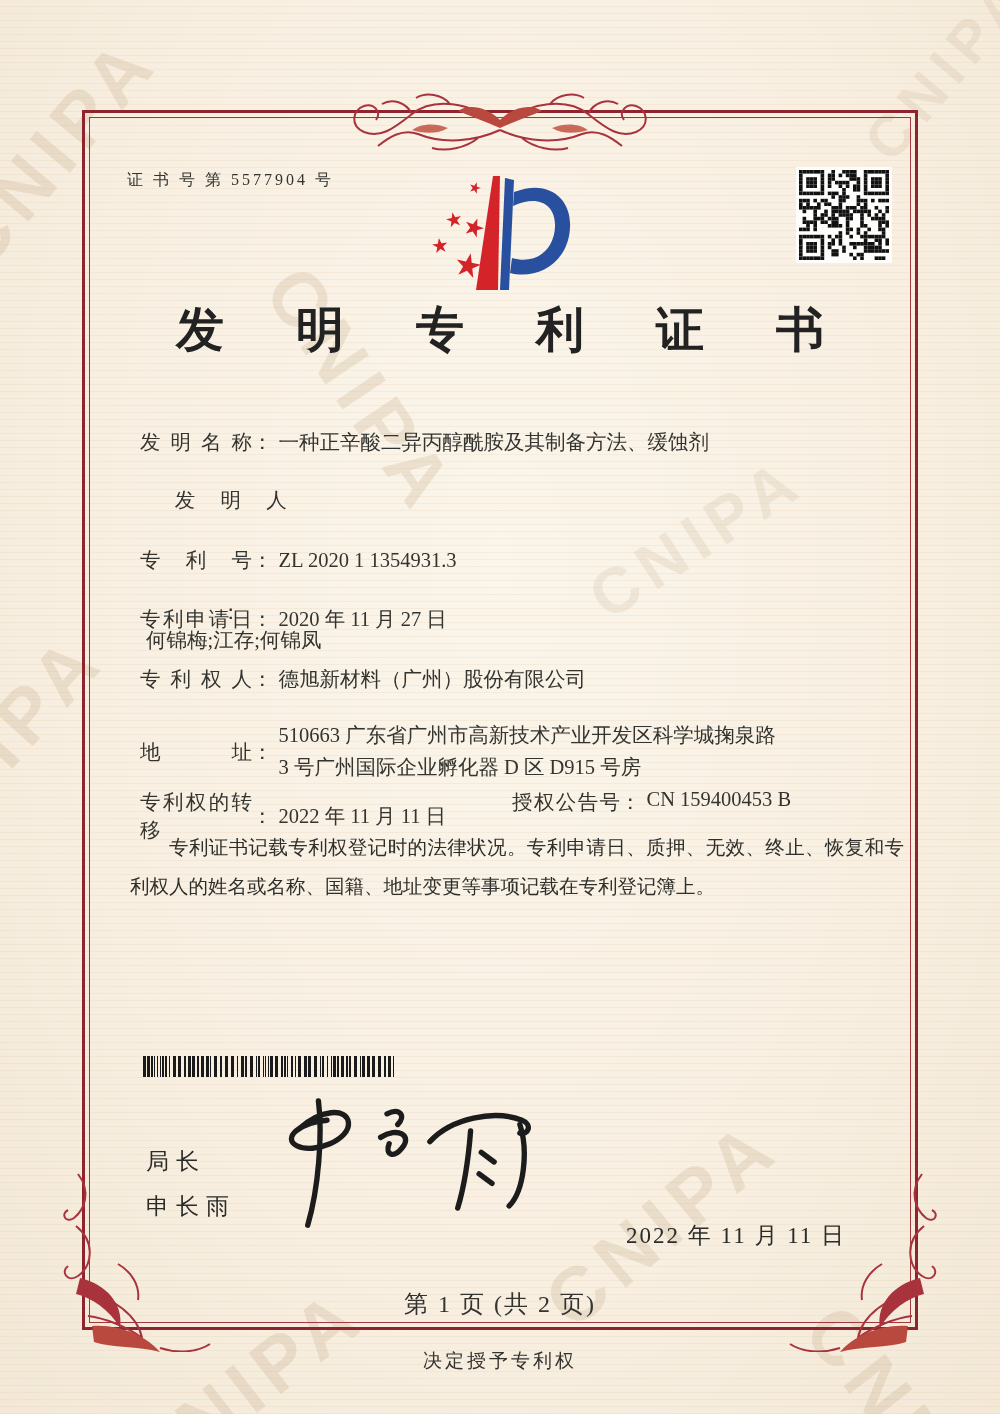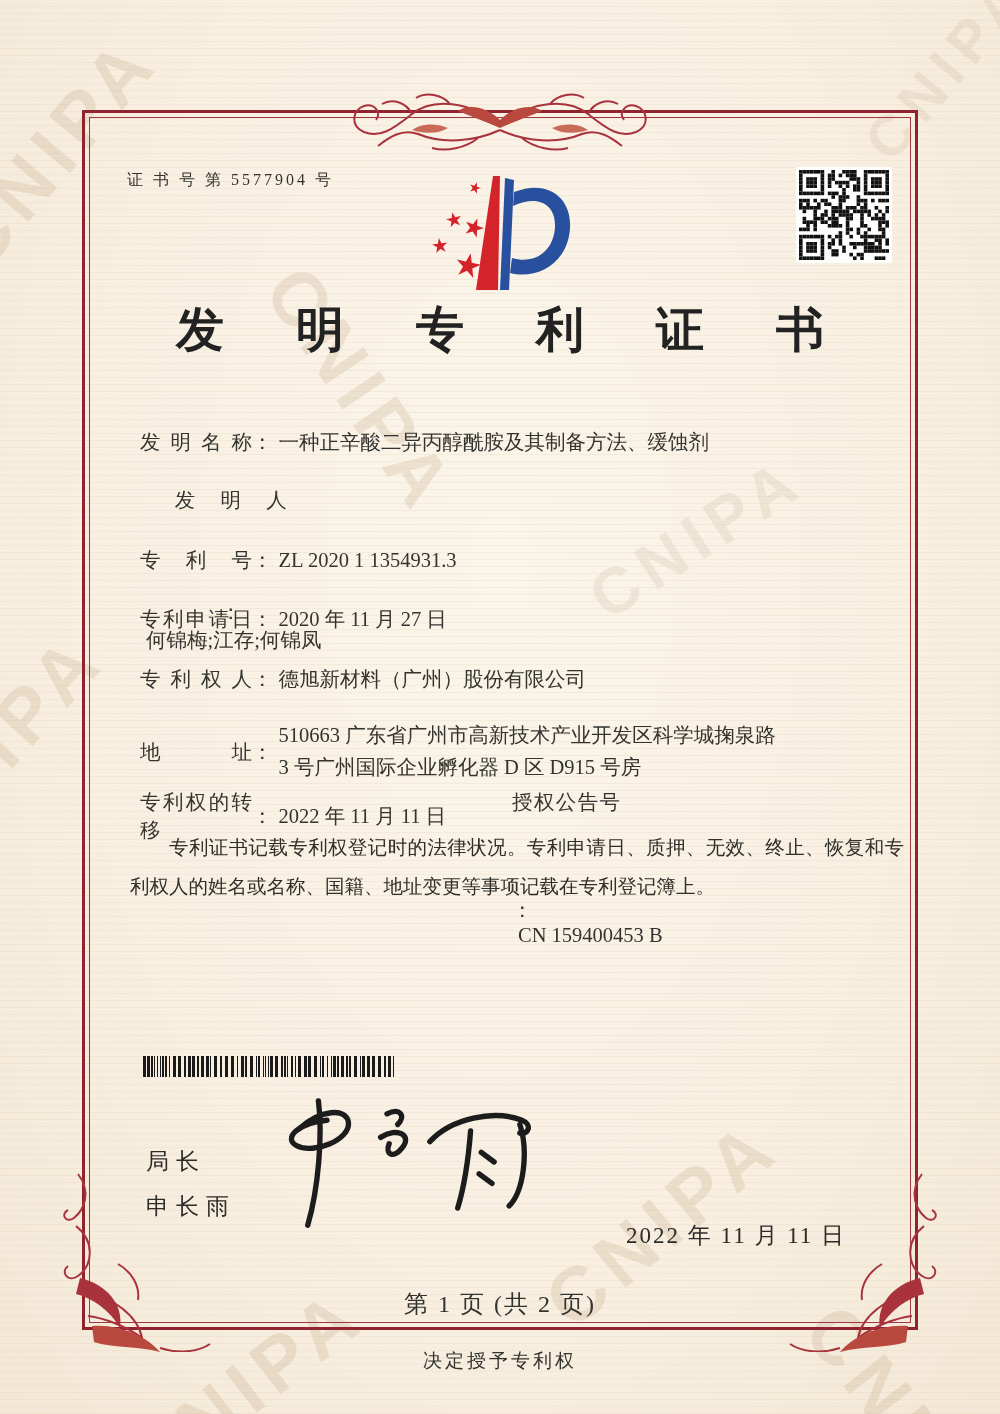--- a/index.html
+++ b/index.html
@@ -55,21 +55,21 @@
   }
   .fields{position:absolute;left:140px;top:420px;width:740px;font-size:20.5px;color:#33332f;}
   .frow{position:absolute;left:0;display:flex;align-items:center;}
   .flabel{
     display:inline-block;width:112px;
     text-align:justify;text-align-last:justify;flex:0 0 112px;
   }
   .fcolon{flex:0 0 auto;}
   .fvalue{margin-left:6px;}
   .fvalue.addr{max-width:512px;line-height:1.55;}
-  .grant-no-group{position:absolute;left:372px;top:0;display:flex;flex-direction:column;}
+  .grant-no-group{position:absolute;left:372px;top:0;display:flex;}
   .grant-no-group .flabel{width:108px;flex-basis:108px;}
   .paras{
     position:absolute;left:130px;top:828px;width:774px;
     font-size:19.5px;line-height:2.0;text-align:justify;color:#2e2e2a;
   }
   .paras p{margin:0;text-indent:2em;}
   .barcode{position:absolute;left:143px;top:1056px;width:254px;height:21px;}
   .signer-title{
     position:absolute;left:146px;top:1146px;
     font-family:Liberation Mono, monospace;

